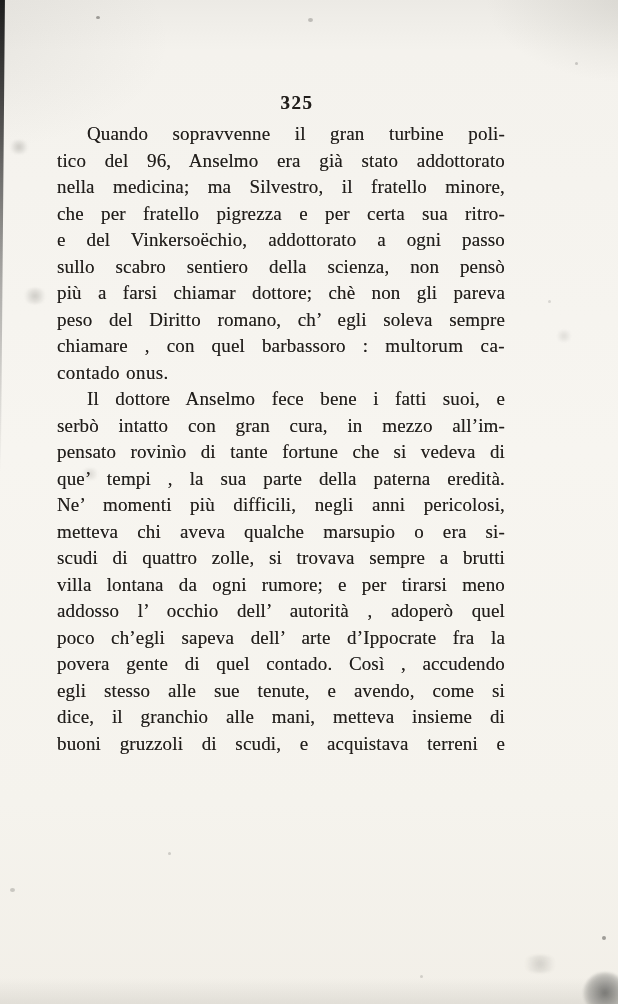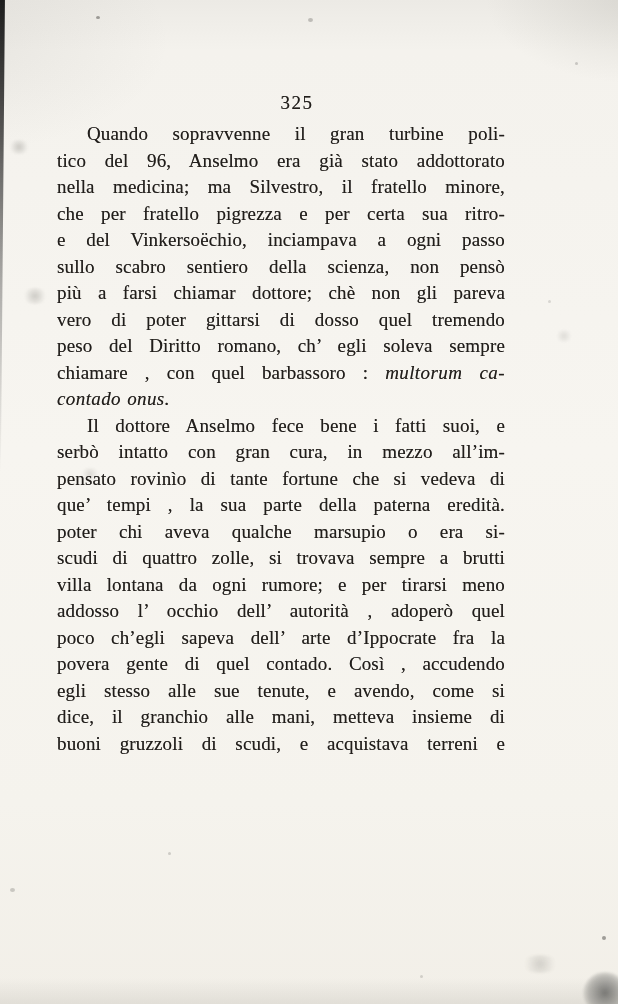--- a/index.html
+++ b/index.html
@@ -24,38 +24,38 @@
     position: absolute;
     left: 57px;
     top: 92px;
     width: 448px;
     color: #211e1b;
   }
   .page-number {
     text-align: center;
     transform: translateX(16px);
     font-size: 19px;
-    font-weight: 400;
+    font-weight: 700;
     letter-spacing: 1.5px;
     margin-bottom: 7px;
     text-shadow: 0 0 0.5px rgba(25,22,20,0.6);
   }
   .line {
     font-size: 19px;
     line-height: 26.5px;
     letter-spacing: 0.15px;
     word-spacing: 1px;
     text-align: justify;
     text-align-last: justify;
     white-space: normal;
     text-shadow: 0 0 0.5px rgba(25,22,20,0.55);
   }
   .line.indent { text-indent: 30px; }
   .line.flush  { text-align-last: left; }
-  .it { font-style: italic; letter-spacing: 0.4px; }
+  .it { letter-spacing: 0.4px; }
 
   
   .edge-left {
     position: absolute;
     left: 0px; top: -8px;
     width: 5px; height: 480px;
     background: linear-gradient(to bottom,
       rgba(15,15,15,0.95) 0%,
       rgba(35,35,35,0.75) 30%,
       rgba(70,70,70,0.40) 62%,
@@ -118,32 +118,32 @@
   <div class="smudge" style="left:555px; top:330px; width:18px; height:12px; opacity:.6;"></div>
   <div class="smudge" style="left:520px; top:955px; width:40px; height:18px; opacity:.8;"></div>
 
   <div class="text-block">
     <div class="page-number">325</div>
     <div>
         <div class="line indent"><span>Quando sopravvenne il gran turbine poli-</span></div>
         <div class="line"><span>tico del 96, Anselmo era già stato addottorato</span></div>
         <div class="line"><span>nella medicina; ma Silvestro, il fratello minore,</span></div>
         <div class="line"><span>che per fratello pigrezza e per certa sua ritro-</span></div>
-        <div class="line"><span>e del Vinkersoëchio, inciampava a ogni passo</span></div>
+        <div class="line"><span>e del Vinkersoëchio, addottorato a ogni passo</span></div>
         <div class="line"><span>sullo scabro sentiero della scienza, non pensò</span></div>
         <div class="line"><span>più a farsi chiamar dottore; chè non gli pareva</span></div>
-        <div class="line"><span>vero di poter gittarsi di dosso quel tremendo</span></div>
         <div class="line"><span>peso del Diritto romano, ch’ egli soleva sempre</span></div>
         <div class="line"><span>chiamare , con quel barbassoro : </span><span class="it">multorum ca-</span></div>
         <div class="line flush"><span class="it">contado onus.</span></div>
         <div class="line indent"><span>Il dottore Anselmo fece bene i fatti suoi, e</span></div>
         <div class="line"><span>serbò intatto con gran cura, in mezzo all’im-</span></div>
         <div class="line"><span>pensato rovinìo di tante fortune che si vedeva di</span></div>
         <div class="line"><span>que’ tempi , la sua parte della paterna eredità.</span></div>
-        <div class="line"><span>poter chi aveva qualche marsupio o era si-</span></div>
+        <div class="line"><span>Ne’ momenti più difficili, negli anni pericolosi,</span></div>
+        <div class="line"><span>metteva chi aveva qualche marsupio o era si-</span></div>
         <div class="line"><span>scudi di quattro zolle, si trovava sempre a brutti</span></div>
         <div class="line"><span>villa lontana da ogni rumore; e per tirarsi meno</span></div>
         <div class="line"><span>addosso l’ occhio dell’ autorità , adoperò quel</span></div>
         <div class="line"><span>poco ch’egli sapeva dell’ arte d’Ippocrate fra la</span></div>
         <div class="line"><span>povera gente di quel contado. Così , accudendo</span></div>
         <div class="line"><span>egli stesso alle sue tenute, e avendo, come si</span></div>
         <div class="line"><span>dice, il granchio alle mani, metteva insieme di</span></div>
         <div class="line"><span>buoni gruzzoli di scudi, e acquistava terreni e</span></div>
       </div>
   </div>

